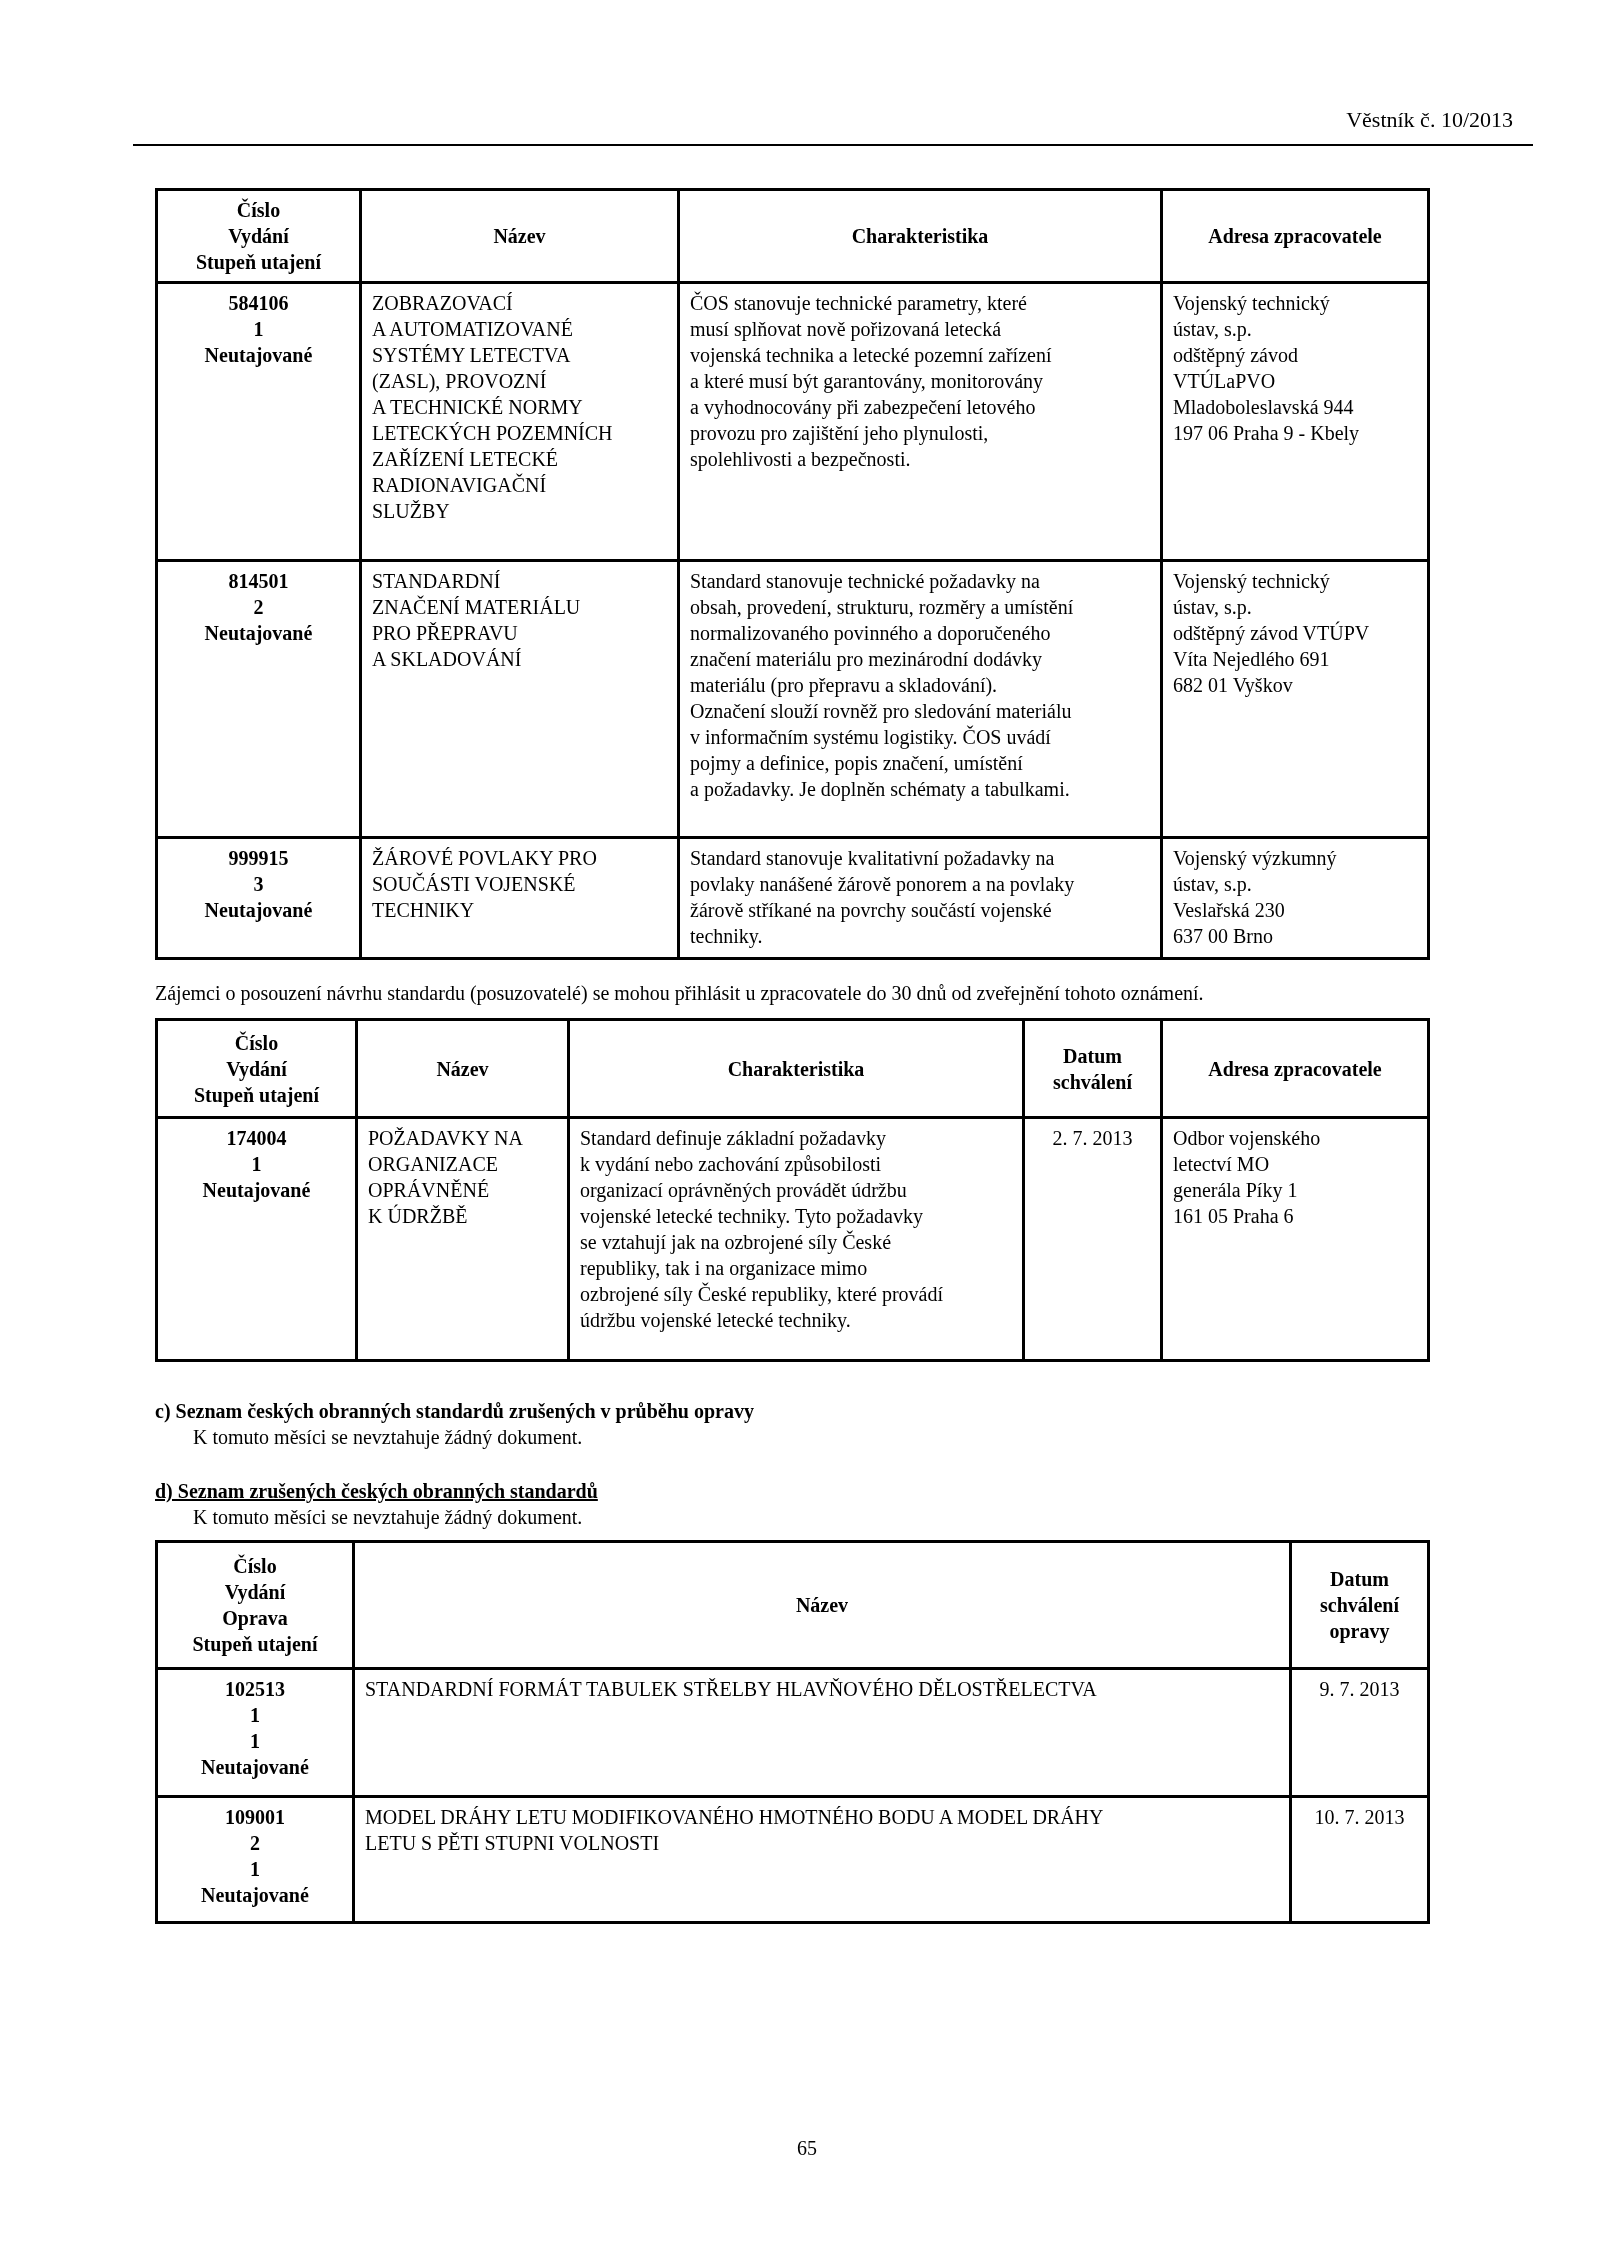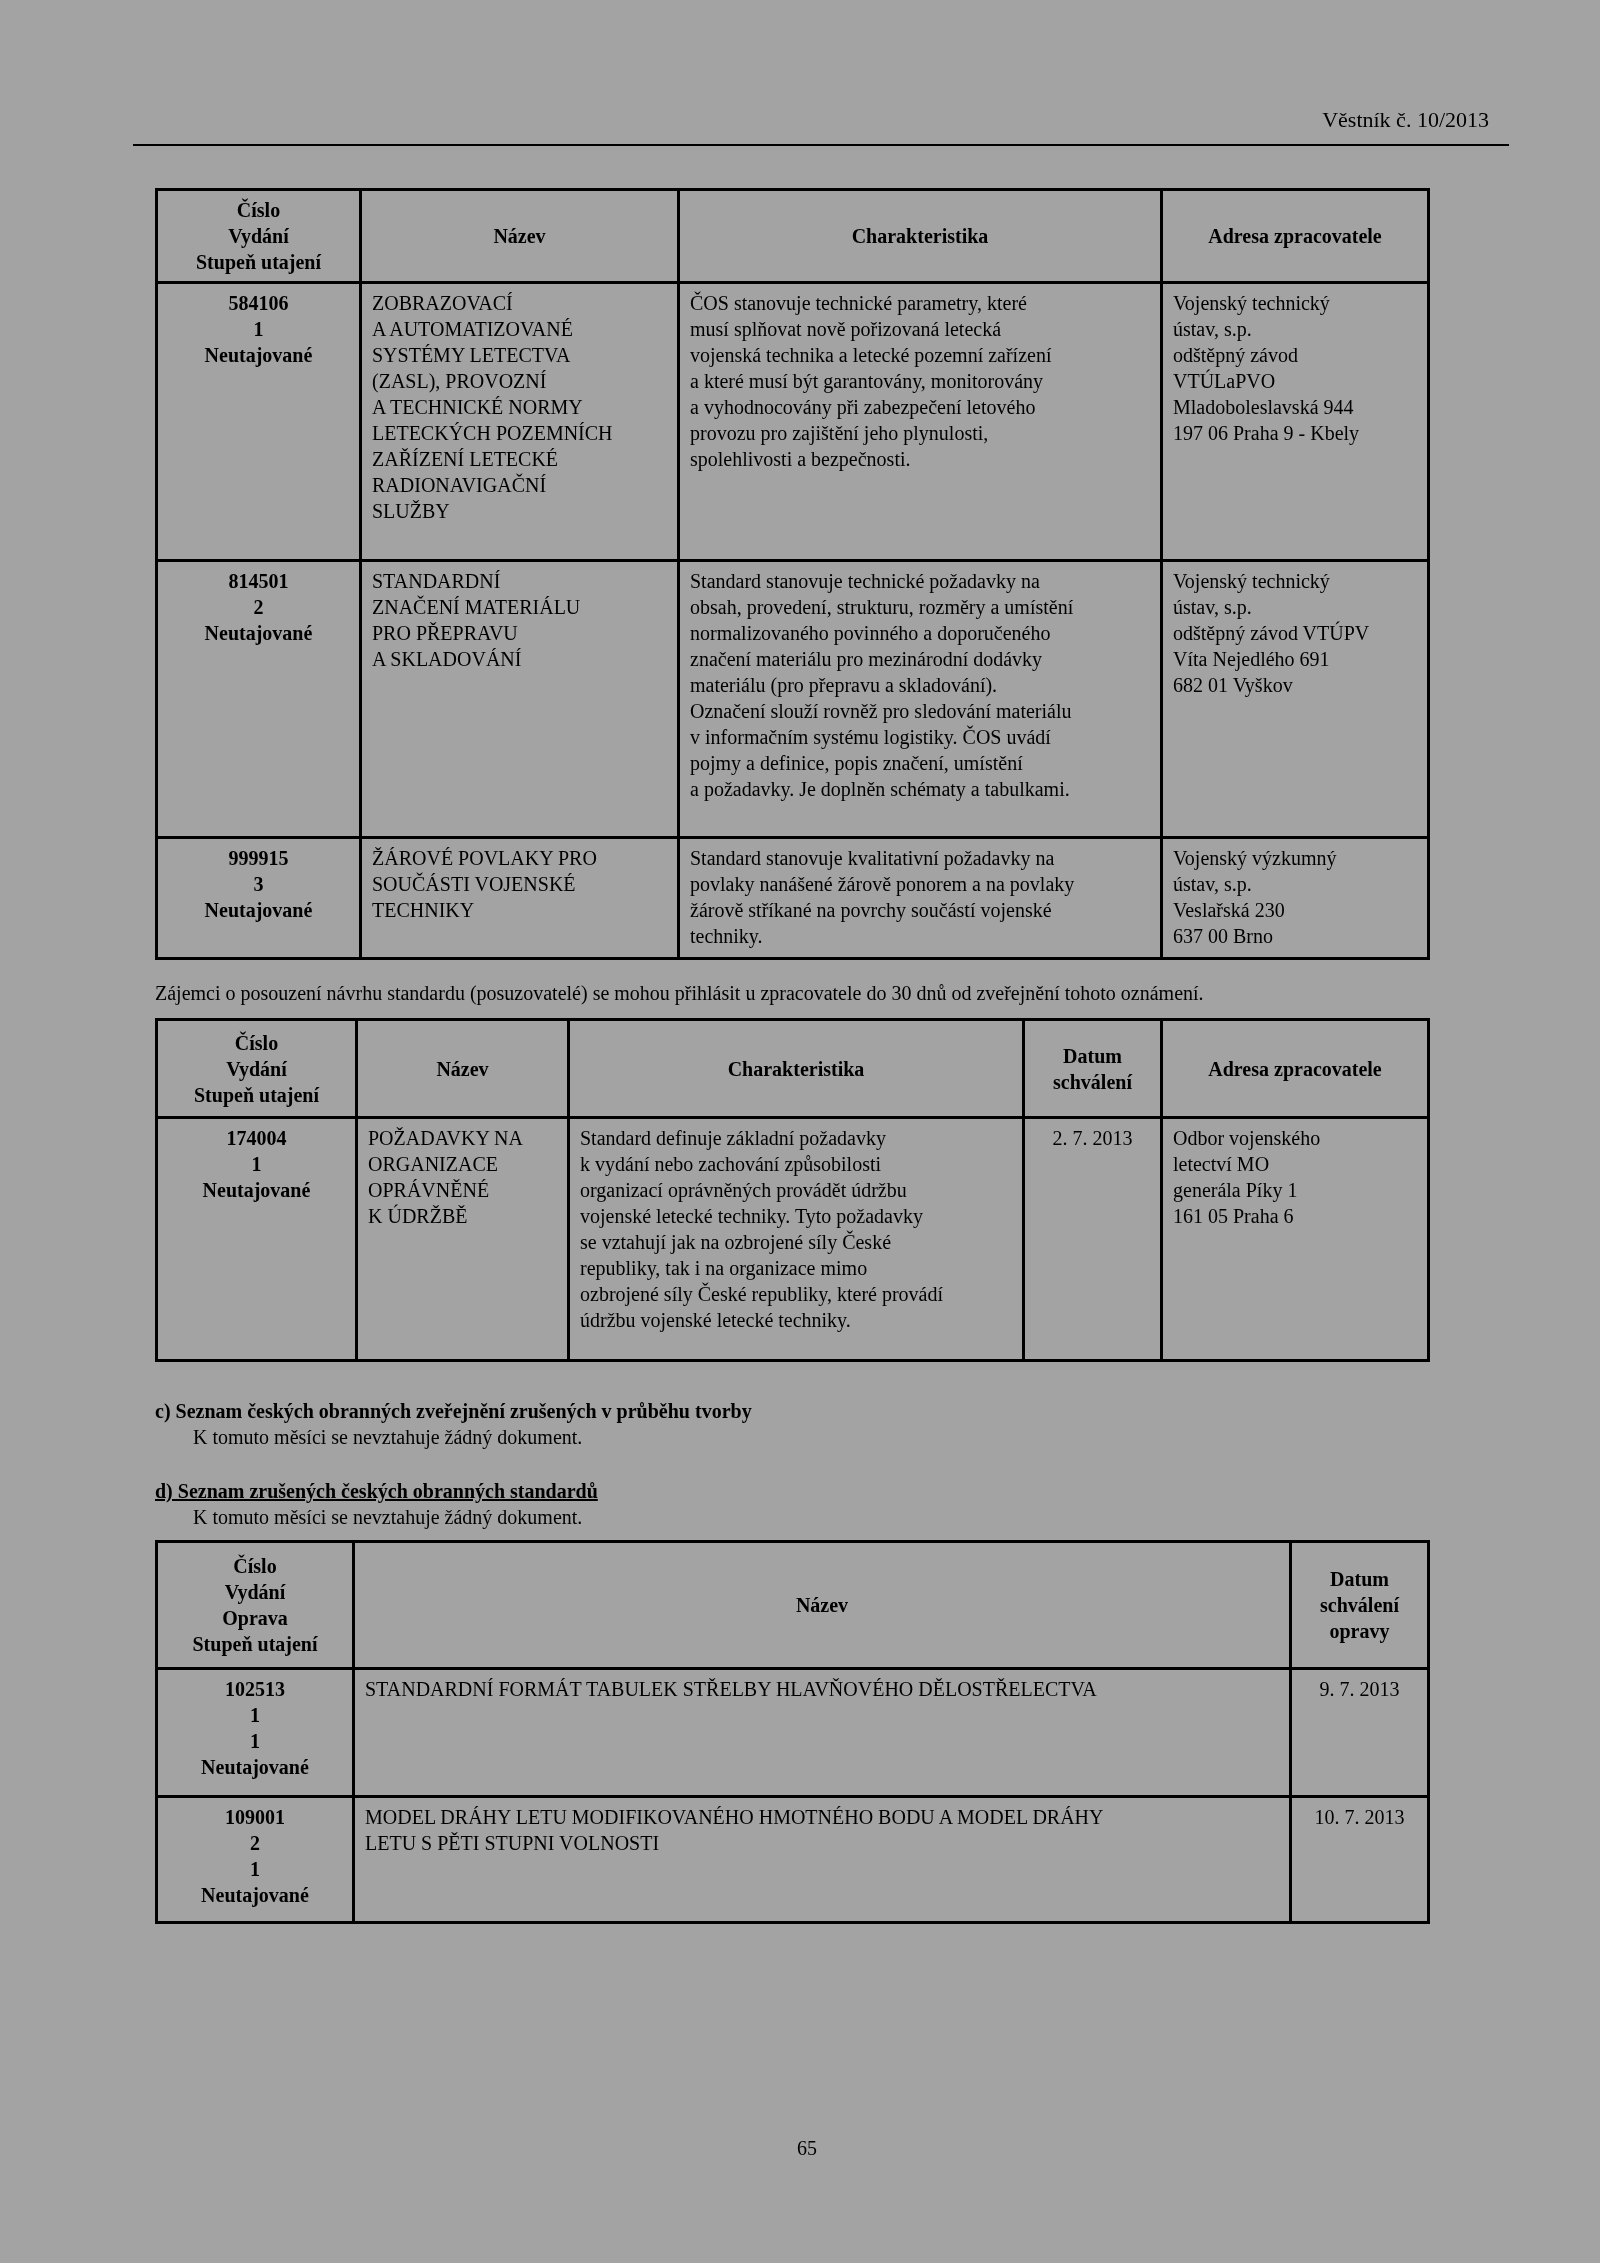--- a/index.html
+++ b/index.html
@@ -1,19 +1,19 @@
 <!DOCTYPE html>
 <html><head>
 <meta charset="utf-8">
 <style>
   html,body{margin:0;padding:0;background:#888;}
   .page{
-    width:1600px;height:2263px;background:#a3a3a3;color:#000;
+    width:1600px;height:2263px;background:#ffffff;color:#000;
     font-family:"Liberation Serif", serif;font-size:20px;line-height:26px;
-    box-sizing:border-box;padding:106px 111px 0 155px;position:relative;
+    box-sizing:border-box;padding:106px 87px 0 155px;position:relative;
     margin:0 auto;
   }
   .header-title{
     text-align:right;font-size:22px;line-height:28px;
   }
   .header-rule{height:2px;background:#000;margin:10px -20px 0 -22px;}
   table.tbl{
     border-collapse:collapse;width:1272px;table-layout:fixed;
     border:3px solid #000;
   }
@@ -188,21 +188,21 @@
 údržbu vojenské letecké techniky.</td>
         <td class="c-date">2. 7. 2013</td>
         <td>Odbor vojenského
 letectví MO
 generála Píky 1
 161 05 Praha 6</td>
       </tr>
     </tbody>
   </table>
 
-  <p class="sec-heading h-c">c) Seznam českých obranných zveřejnění zrušených v průběhu tvorby</p>
+  <p class="sec-heading h-c">c) Seznam českých obranných standardů zrušených v průběhu opravy</p>
   <p class="indent-note">K tomuto měsíci se nevztahuje žádný dokument.</p>
 
   <p class="sec-heading h-d">d) Seznam zrušených českých obranných standardů</p>
   <p class="indent-note">K tomuto měsíci se nevztahuje žádný dokument.</p>
 
 
   <table class="tbl tbl-e">
     <colgroup>
       <col style="width:197px">
         <col style="width:937px">

